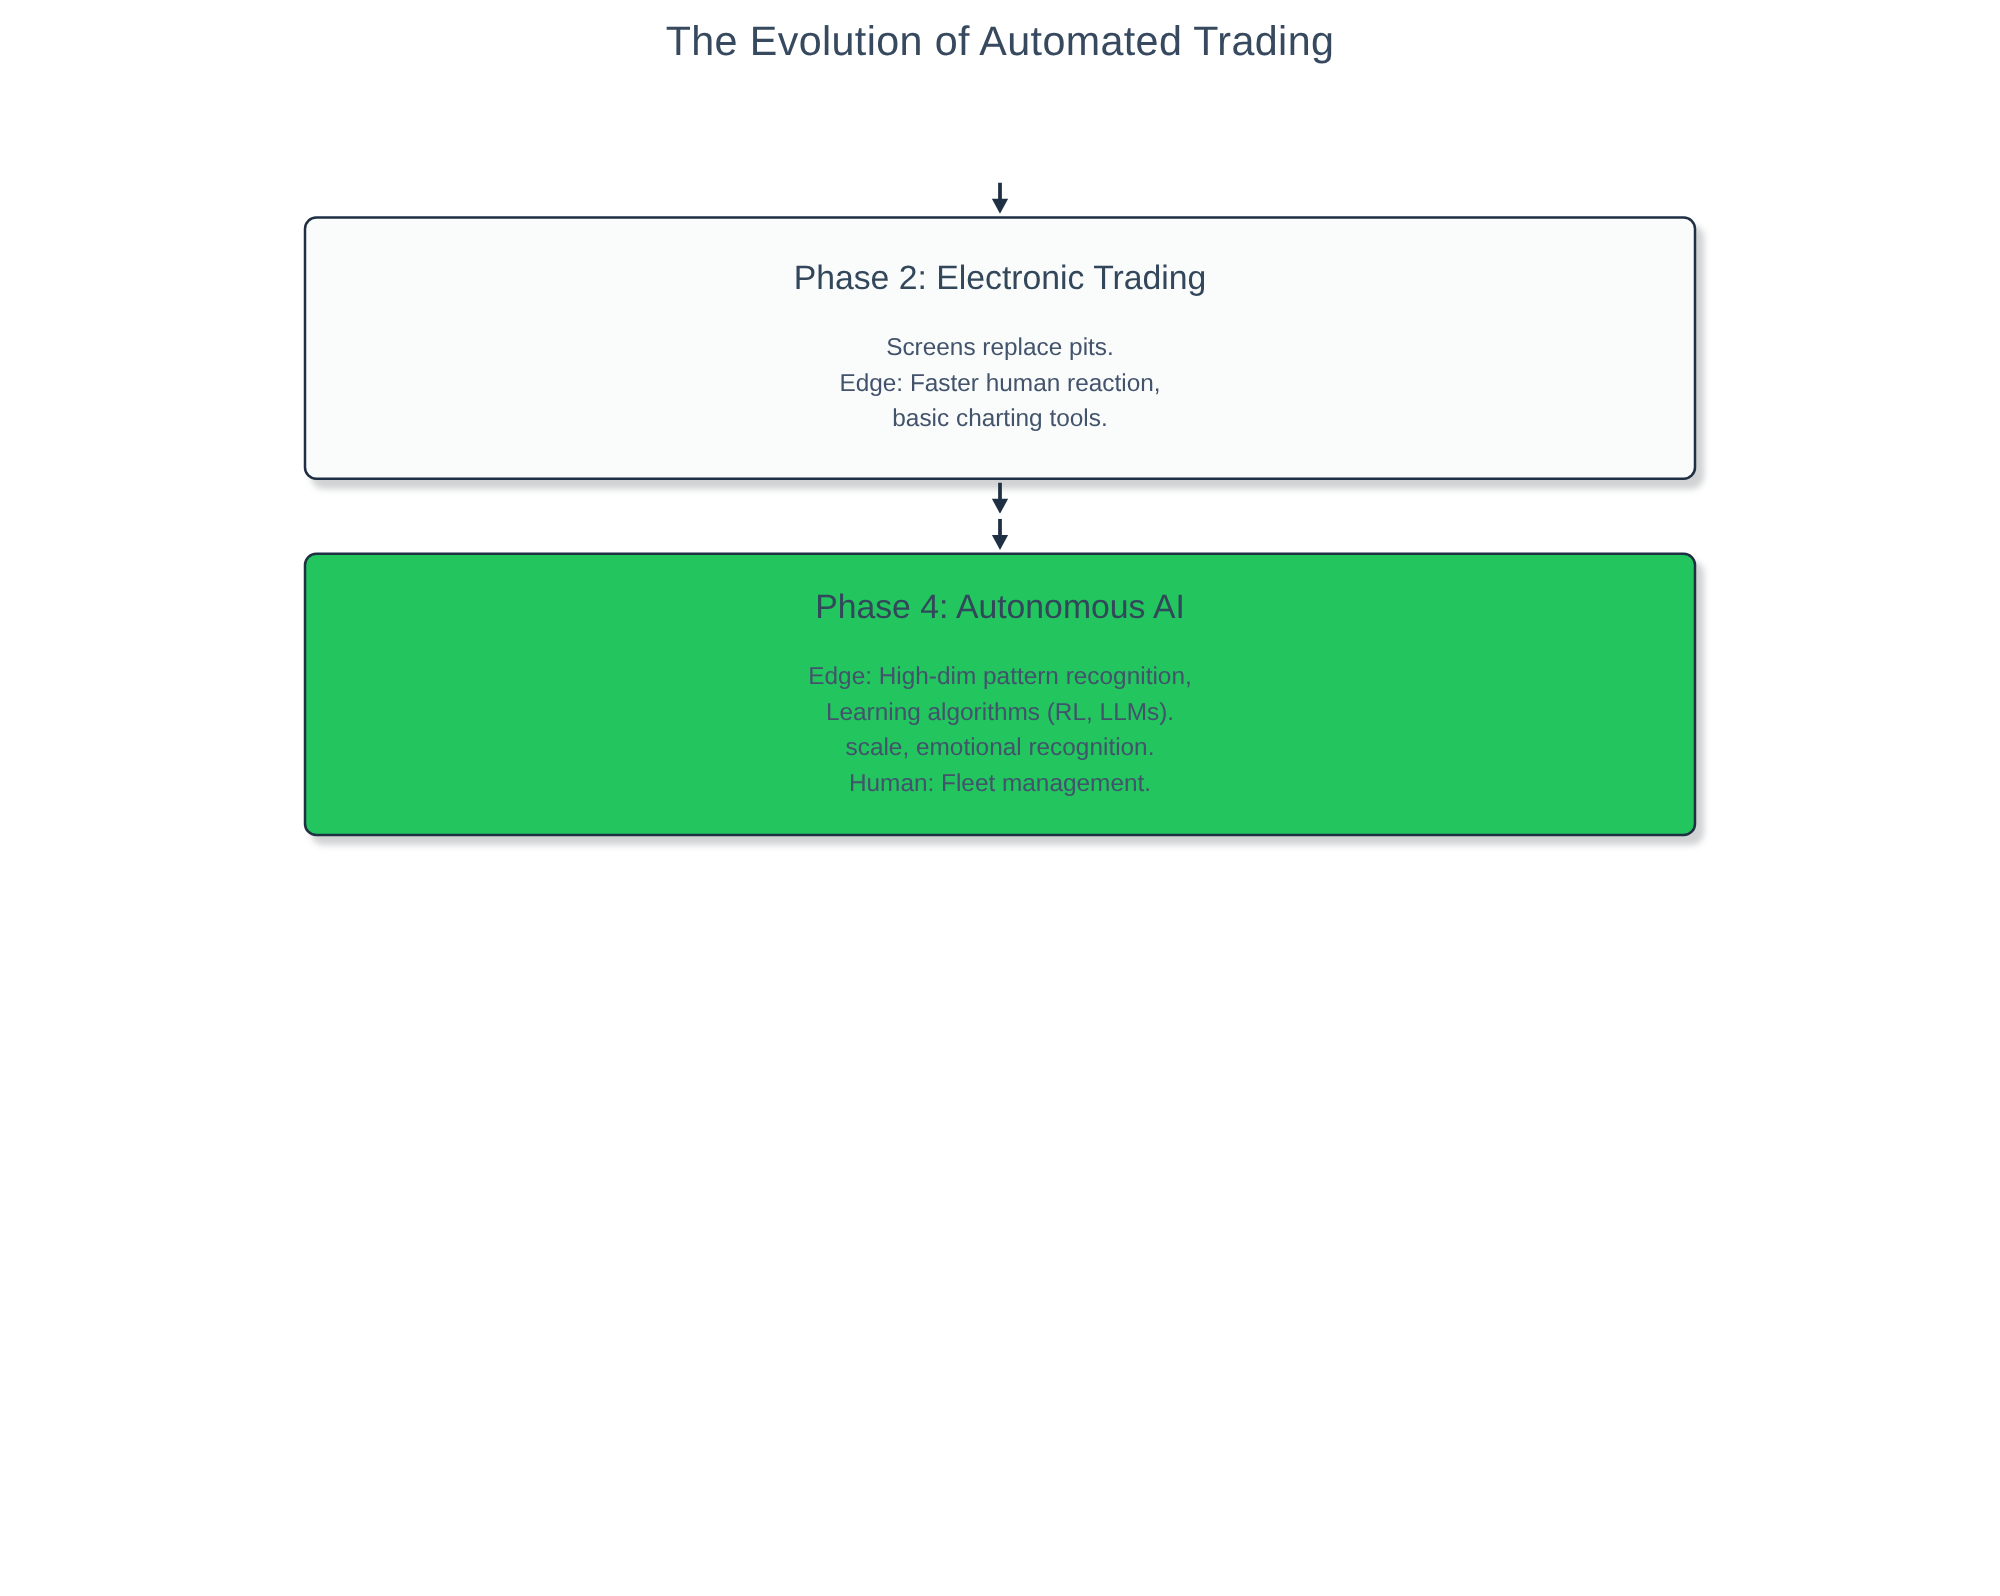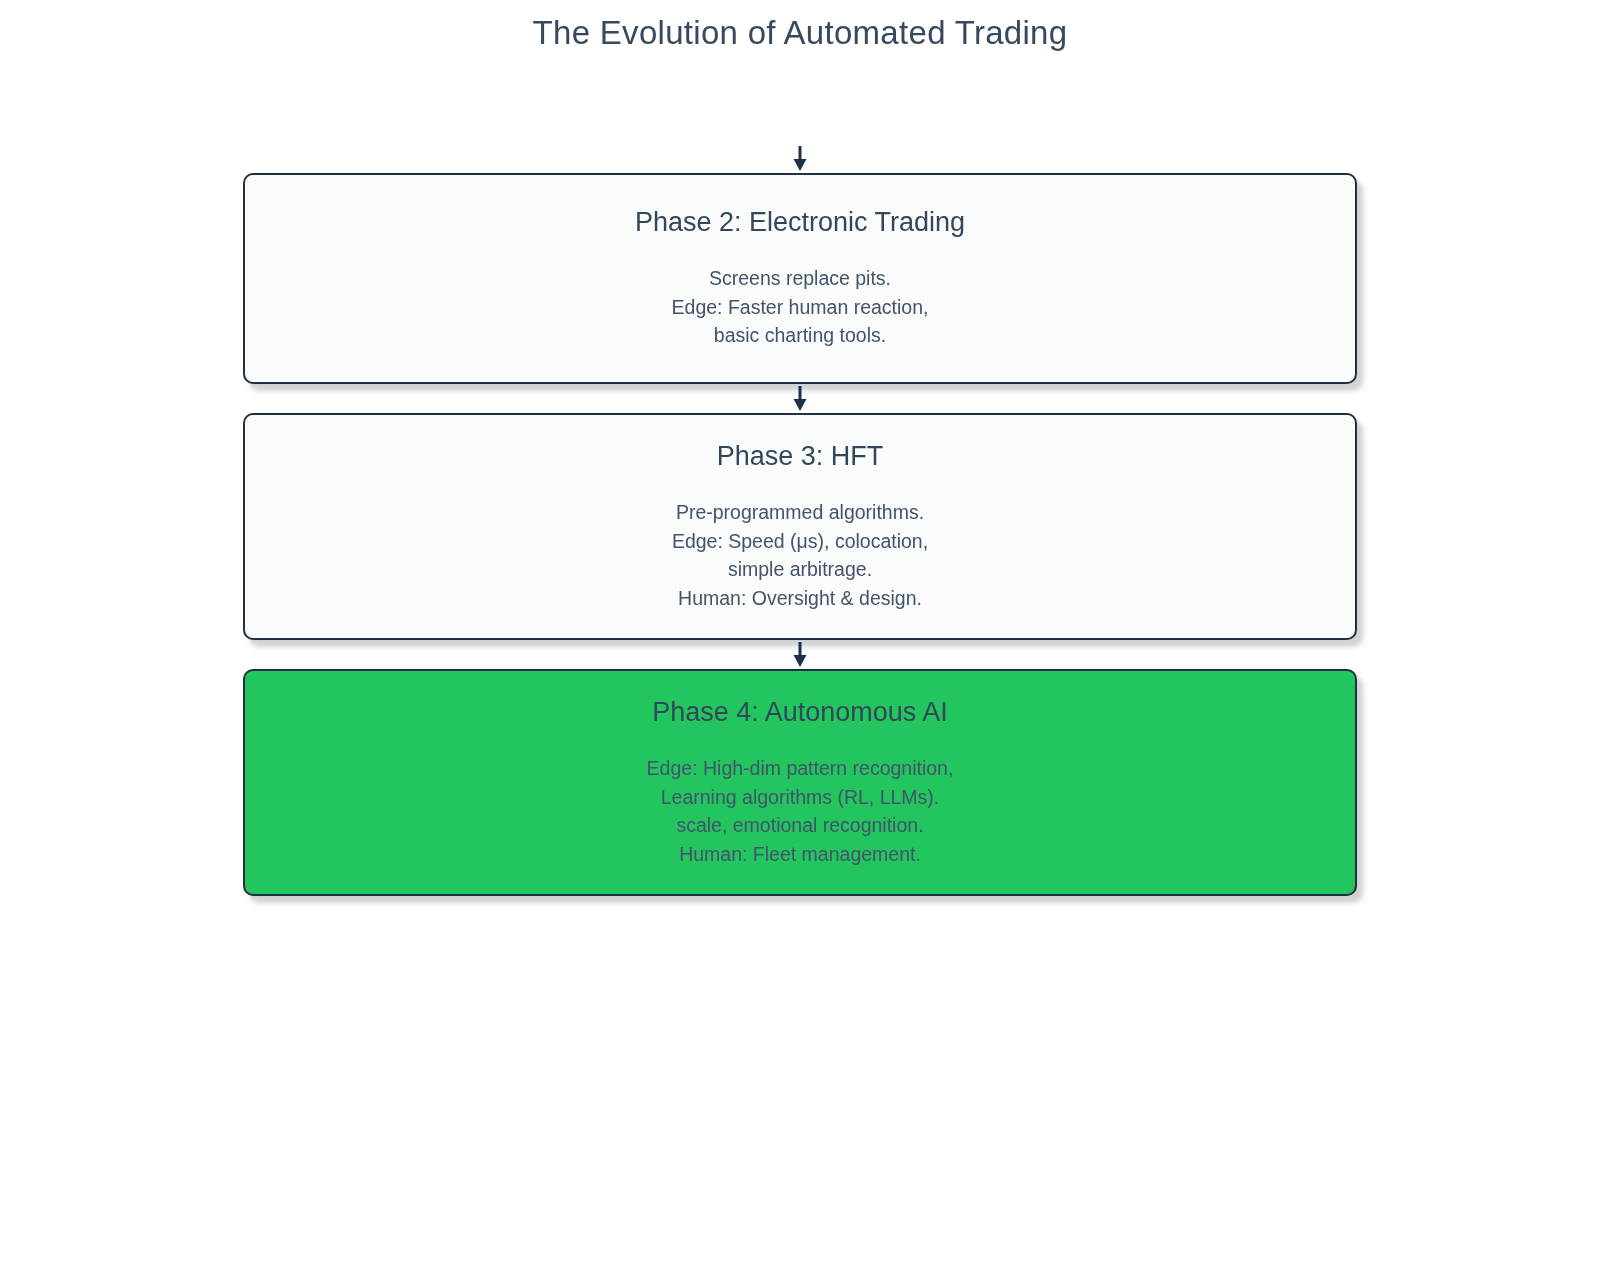--- a/index.html
+++ b/index.html
@@ -5,21 +5,21 @@
   * { box-sizing: border-box; margin: 0; padding: 0; }
 
   html, body {
     width: 1600px;
     background: #ffffff;
     font-family: "Liberation Sans", sans-serif;
   }
 
   .page {
     width: 1600px;
-    height: 1277px;
+    height: 896px;
     position: relative;
     background: #ffffff;
   }
 
   .diagram-title {
     text-align: center;
     padding-top: 14px;
     font-size: 33px;
     font-weight: 500;
     letter-spacing: 0.3px;
@@ -106,29 +106,20 @@
       </div>
     </div>
 
     <div class="arrow-row">
       <svg class="arrow-svg" width="18" height="25" viewBox="0 0 18 25">
         <line x1="9" y1="0" x2="9" y2="14" stroke="#1f3044" stroke-width="3"></line>
         <polygon points="2.5,13 15.5,13 9,25" fill="#1f3044"></polygon>
       </svg>
     </div>
 
-    <div class="phase-box">
-      <div class="phase-title">Phase 3: HFT</div>
-      <div class="phase-lines">
-        <div class="phase-line">Pre-programmed algorithms.</div>
-        <div class="phase-line">Edge: Speed (μs), colocation,</div>
-        <div class="phase-line">simple arbitrage.</div>
-        <div class="phase-line">Human: Oversight &amp; design.</div>
-      </div>
-    </div>
 
     <div class="arrow-row">
       <svg class="arrow-svg" width="18" height="25" viewBox="0 0 18 25">
         <line x1="9" y1="0" x2="9" y2="14" stroke="#1f3044" stroke-width="3"></line>
         <polygon points="2.5,13 15.5,13 9,25" fill="#1f3044"></polygon>
       </svg>
     </div>
 
     <div class="phase-box highlight">
       <div class="phase-title">Phase 4: Autonomous AI</div>

